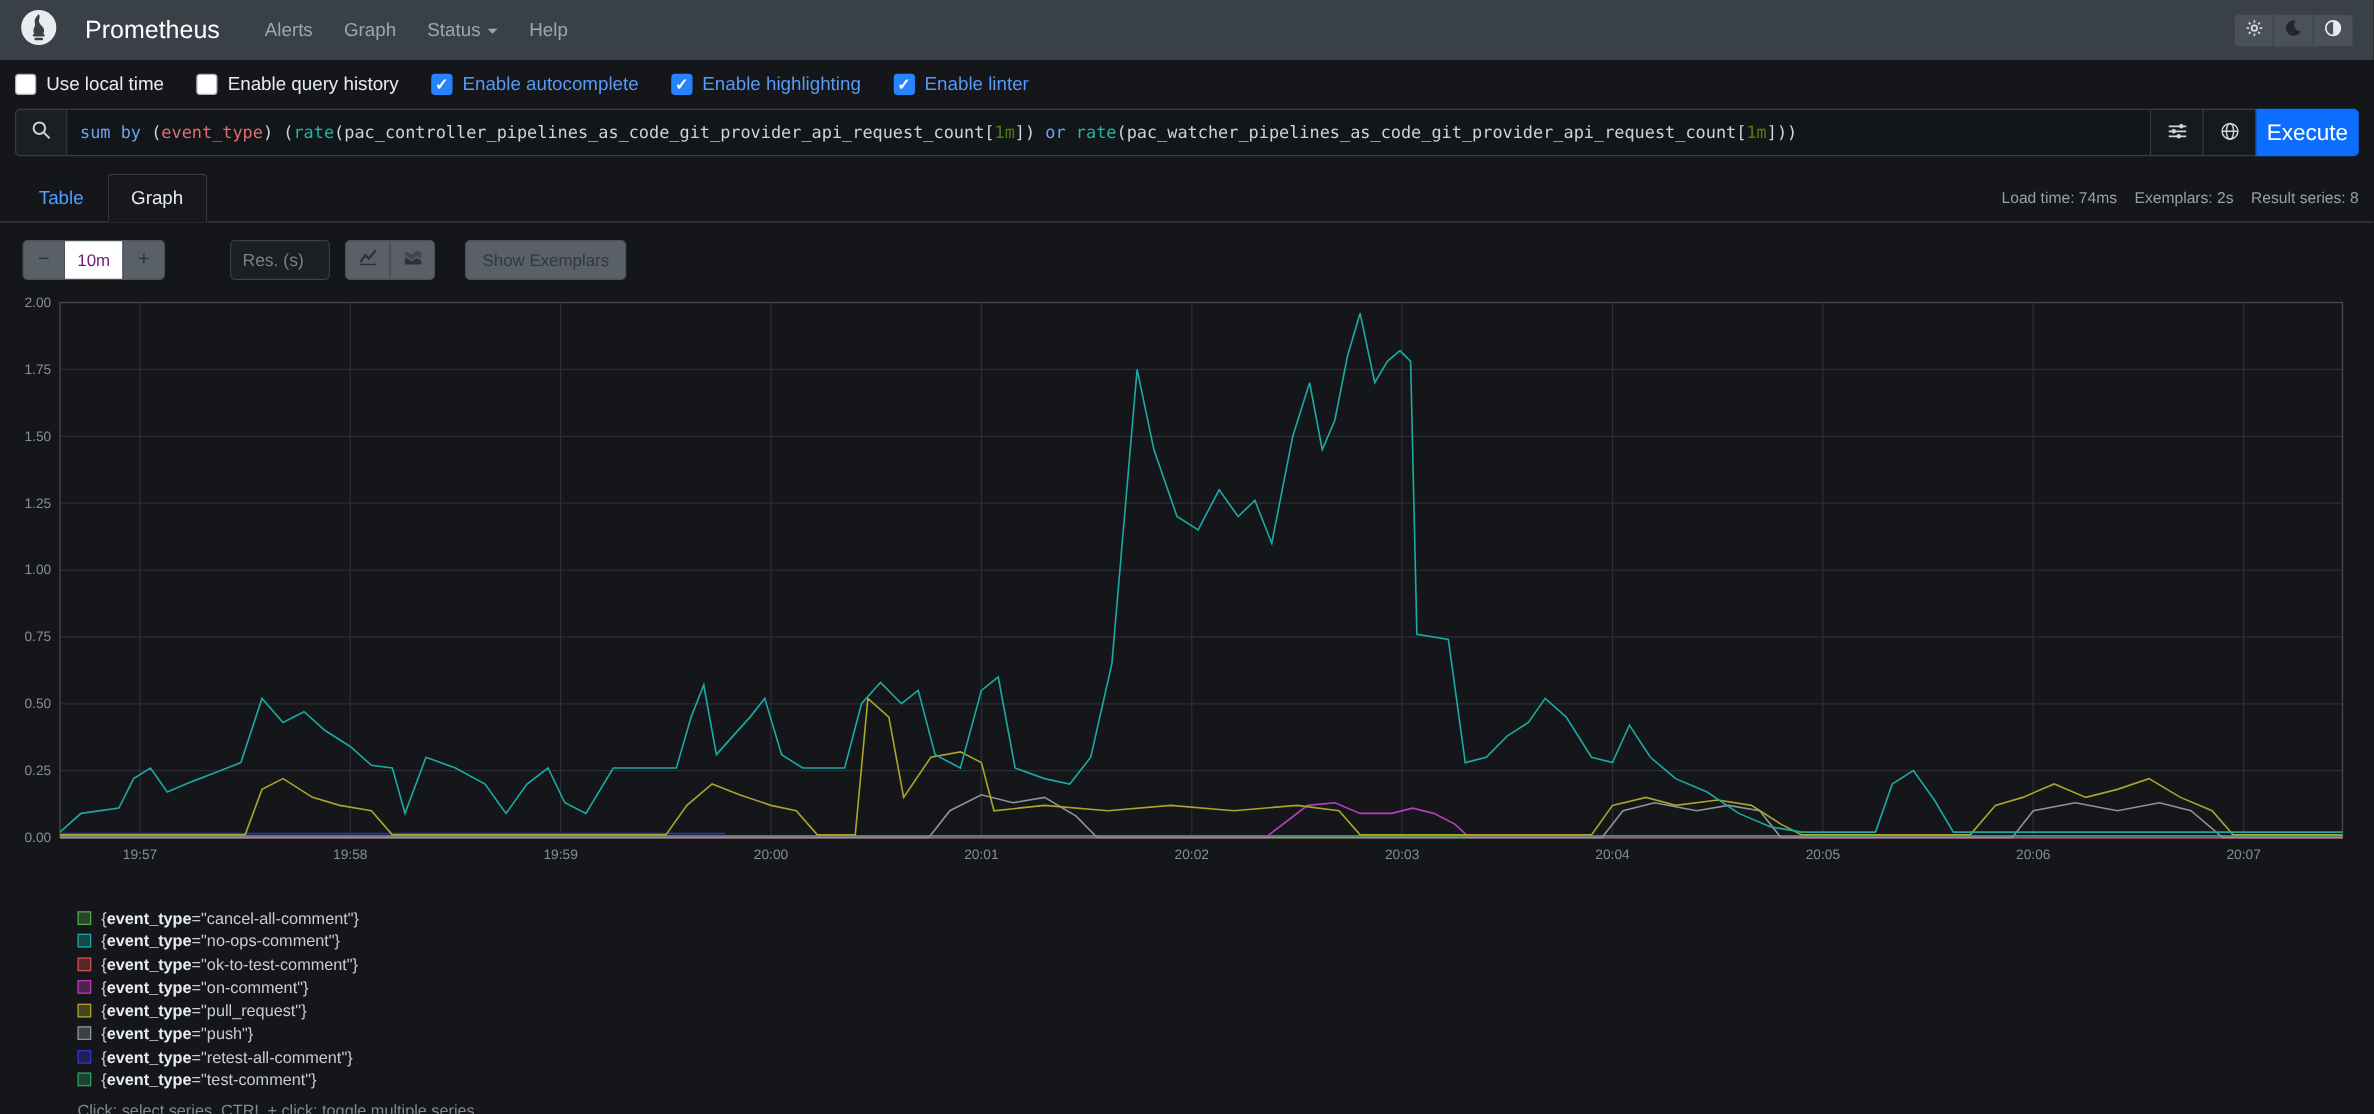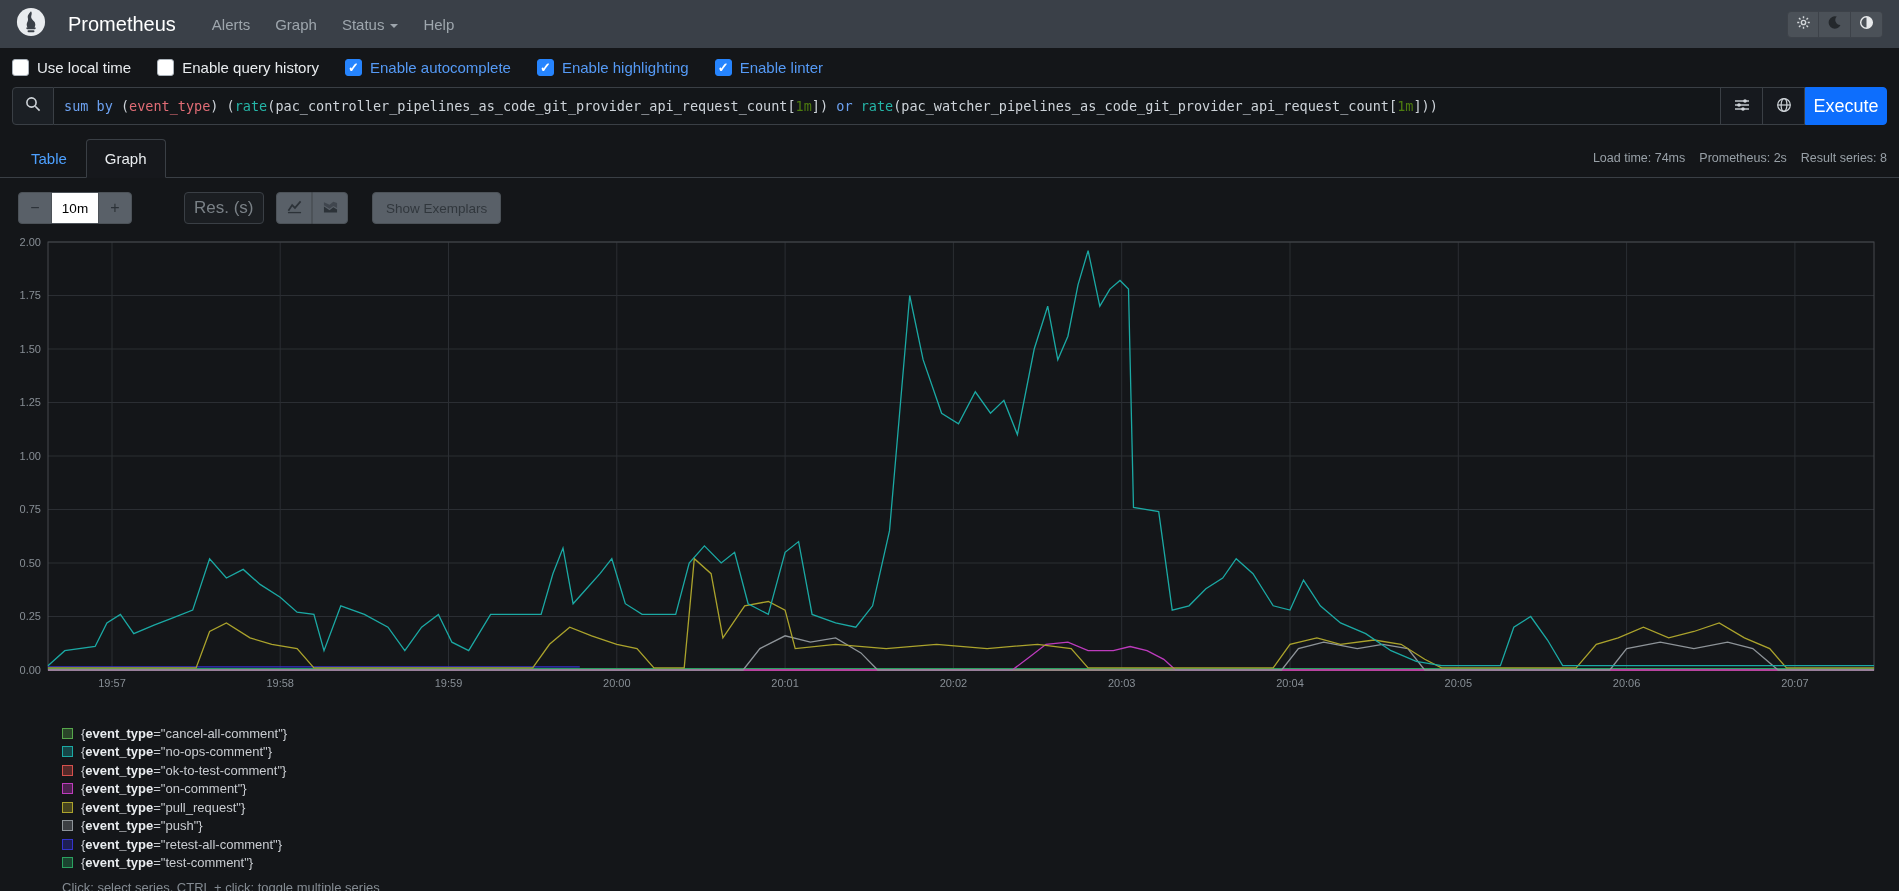--- a/index.html
+++ b/index.html
@@ -46,26 +46,26 @@
   .tab.inactive { color:#4da0ff; }
   .tab.active { color:#e9ecef; background:#16181c; border-color:#3a3f45; border-bottom-color:#16181c; }
   .stats { margin-left:auto; display:flex; gap:14px; font-size:12.5px; color:#98a0a7; padding-bottom:12px; }
 
   
   .controls-row { display:flex; align-items:center; padding:14px 12px 4px 18px; gap:0; }
   .ctl-btn { height:32px; background:#596068; border:1px solid #4c5258; color:#2c3238; display:flex; align-items:center; justify-content:center; cursor:pointer; font-size:16px; }
   .grp { display:flex; }
   .grp .ctl-btn:first-child { border-radius:4px 0 0 4px; }
   .grp .ctl-btn:last-child { border-radius:0 4px 4px 0; }
-  .dur-input { width:46px; height:32px; border:1px solid #4c5258; border-left:none; border-right:none; text-align:center; font-size:13.5px; color:#000000; background:#fff; font-family:"Liberation Sans", sans-serif; }
+  .dur-input { width:46px; height:32px; border:1px solid #4c5258; border-left:none; border-right:none; text-align:center; font-size:13.5px; color:#701a75; background:#fff; font-family:"Liberation Sans", sans-serif; }
   .sp26 { width:26px; } .sp12 { width:12px; } .sp24 { width:24px; }
   .dt-box { display:flex; height:32px; border-top:1px solid #4c5258; border-bottom:1px solid #4c5258; background:#fff; }
   .dt-input { width:152px; border:none; background:#fff; color:#17191c; font-size:13.5px; text-align:center; font-family:"Liberation Sans", sans-serif; }
   .dt-clear { width:26px; background:#fff; border:none; color:#555b61; font-size:16px; cursor:pointer; }
-  .res-input { width:80px; height:32px; background:#1b1e22; border:1px solid #3a3f45; border-radius:4px; color:#cfd4d9; font-size:17px; padding:0 9px; font-family:"Liberation Sans", sans-serif; }
+  .res-input { width:80px; height:32px; background:#1b1e22; border:1px solid #3a3f45; border-radius:4px; color:#cfd4d9; font-size:14px; padding:0 9px; font-family:"Liberation Sans", sans-serif; }
   .res-input::placeholder { color:#7a8187; }
   .w36 { width:36px; } .w34 { width:34px; }
   .exemplars-btn { height:32px; padding:0 13px; background:#596068; border:1px solid #4c5258; border-radius:4px; color:#31373d; font-size:13.5px; cursor:pointer; font-family:"Liberation Sans", sans-serif; }
 
   
   .graph-wrap { padding:8px 12px 0 12px; }
   .grid { stroke:#2b2e33; stroke-width:1; }
   .plot-border { fill:none; stroke:#46494e; stroke-width:1; }
   .ylab { fill:#878e95; font-size:11px; font-family:"Liberation Sans", sans-serif; text-anchor:end; }
   .xlab { fill:#878e95; font-size:11px; font-family:"Liberation Sans", sans-serif; text-anchor:middle; }
@@ -184,21 +184,21 @@
     </button>
     <button class="execute-btn">Execute</button>
   </div>
 </div>
 
 <div class="tabs-row">
   <div class="tab inactive">Table</div>
   <div class="tab active">Graph</div>
   <div class="stats">
     <span>Load time: 74ms</span>
-    <span>Prometheus: 2s</span>
+    <span>Exemplars: 2s</span>
     <span>Result series: 8</span>
   </div>
 </div>
 
 <div class="controls-row">
   <div class="grp">
     <button class="ctl-btn w34">−</button>
     <input class="dur-input" value="10m" style="">
     <button class="ctl-btn w34">+</button>
   </div>

